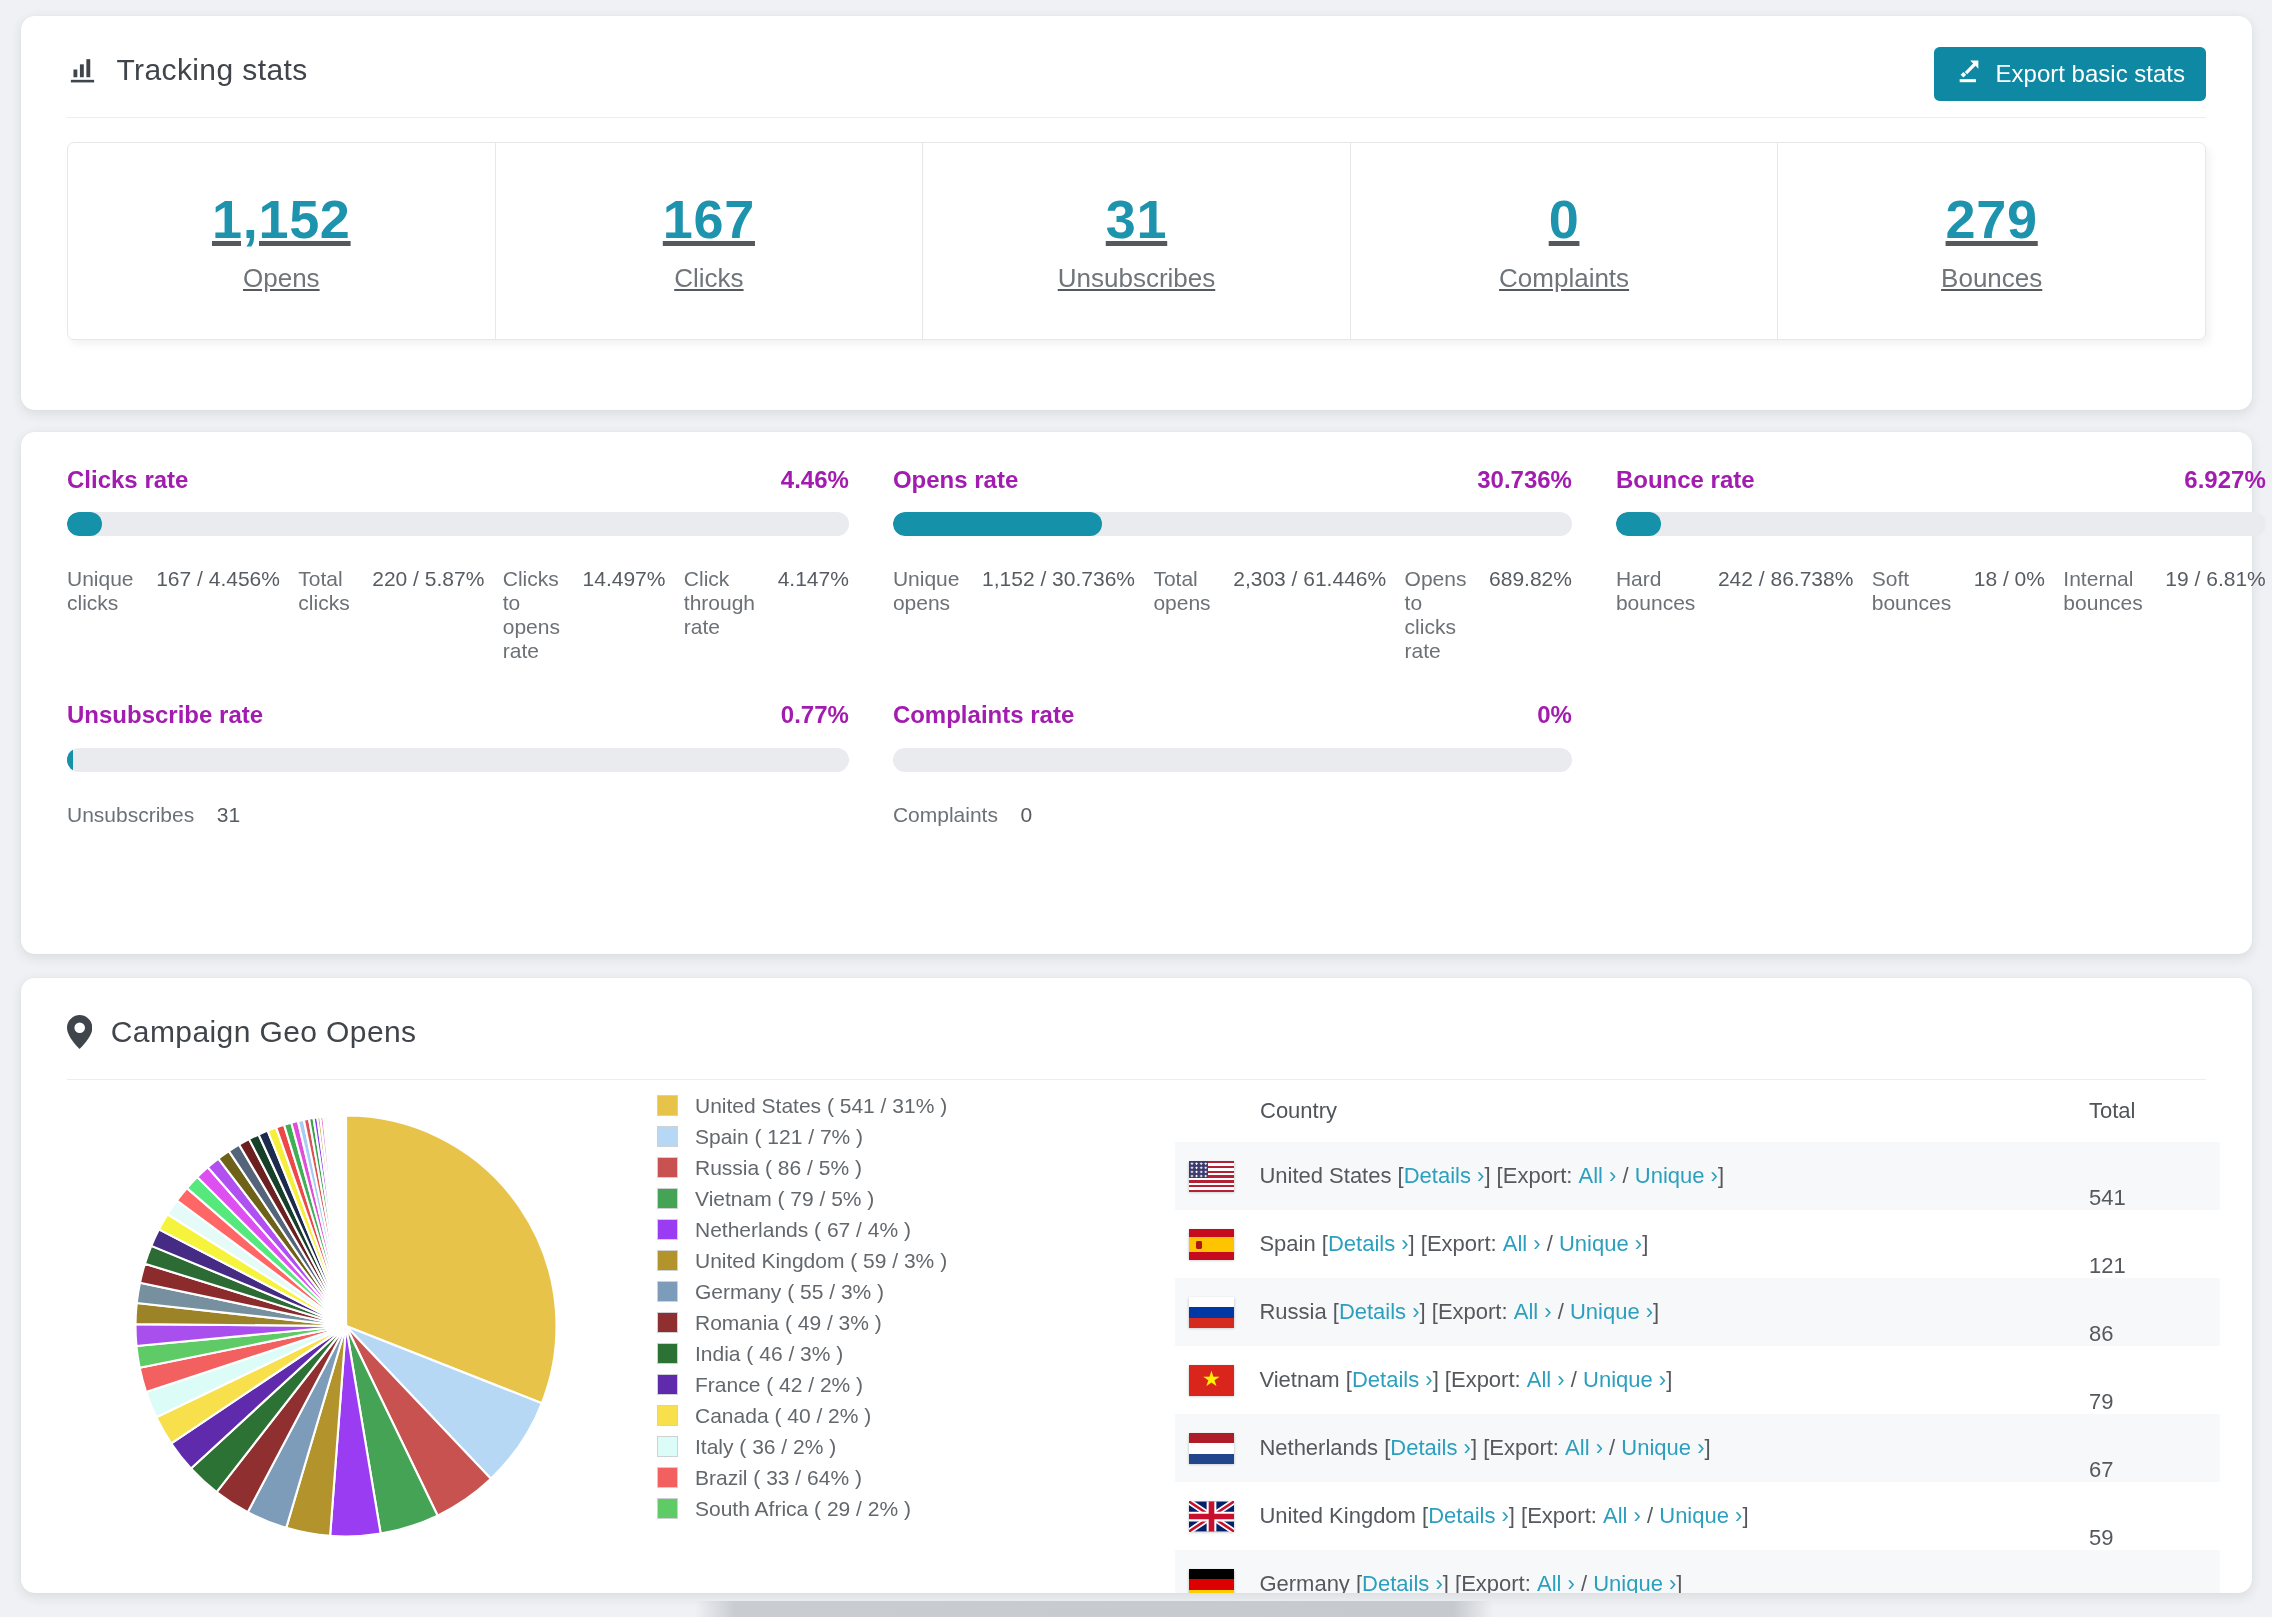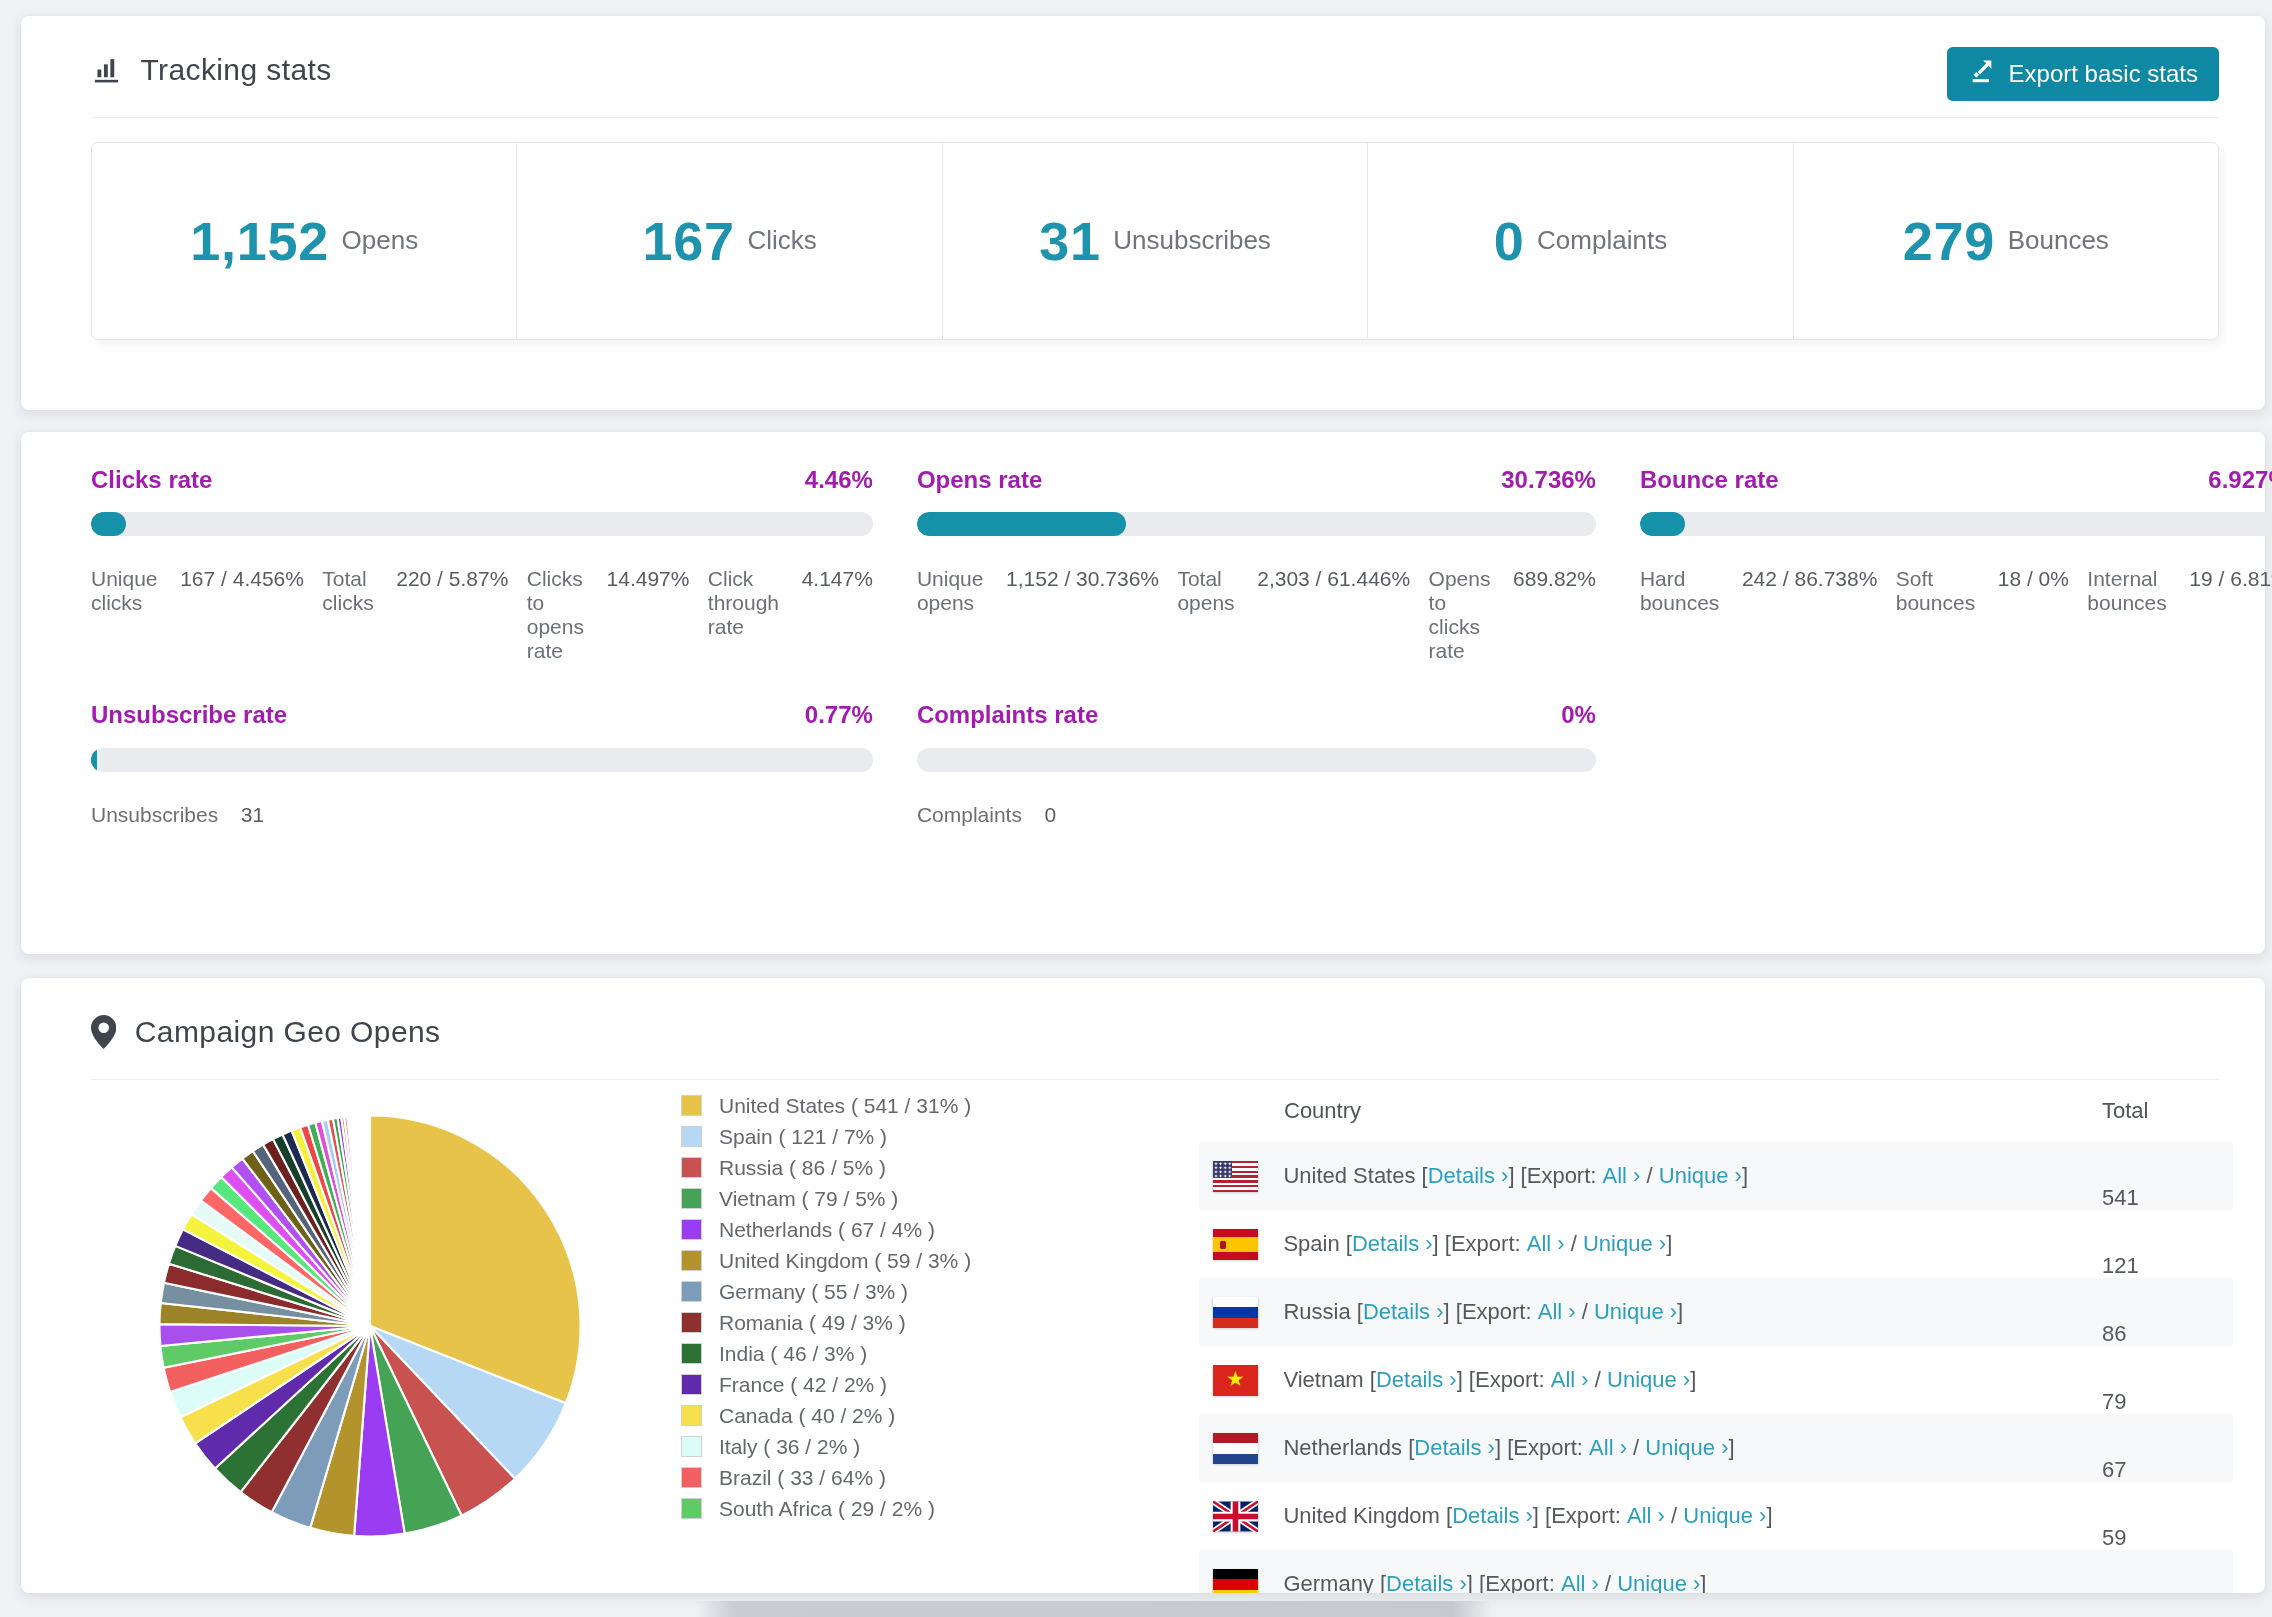--- a/index.html
+++ b/index.html
@@ -5,24 +5,23 @@
   * { box-sizing: border-box; margin: 0; padding: 0; }
   html,body { width: 2273px; height: 1618px; }
   body {
     position: relative;
     overflow: hidden;
     background: #eff1f4;
     font-family: "Liberation Sans", sans-serif;
     color: #54595e;
   }
   .card {
-    position: absolute; left: 21px; right: 8px;
-    background: #ffffff; border-radius: 8px;
+    position: absolute; left: 21px; right: 21px;
+    background: #ffffff; border-radius: 14px;
     box-shadow: 0 3.5px 11.3px rgba(40,50,60,.10), 0 0 0 0.7px rgba(0,0,0,.015);
-    padding-left: 24px;
   }
   #card-tracking { top: 15.5px;  height: 394px; }
   #card-rates    { top: 432px; height: 522px; }
   #card-geo      { top: 978px; height: 615px; overflow: hidden; }
 
   .card-header { display: flex; align-items: center; gap: 18.4px; padding: 37px 46px 30px; }
   .card-title  { font-size: 30px; color: #3f454b; letter-spacing: 0.4px; }
   .hdr-icon svg { display: block; }
   .divider { height: 1.4px; background: #ebedf0; margin: 0 46px; }
 
@@ -34,21 +33,21 @@
     gap: 12.7px; padding: 0 21px; cursor: pointer;
   }
 
   
   .stats-box {
     margin: 24px 46px 0; height: 198px;
     border: 1.4px solid #e5e8eb; border-radius: 7px;
     box-shadow: 3.5px 5px 8.5px rgba(0,0,0,.05);
     display: flex; background: #fff;
   }
-  .stat-cell { flex: 1; display: flex; flex-direction: row; align-items: center; justify-content: center; gap: 12.7px; border-right: 1.4px solid #e5e8eb; }
+  .stat-cell { flex: 1; display: flex; flex-direction: column; align-items: center; justify-content: center; gap: 12.7px; border-right: 1.4px solid #e5e8eb; text-decoration: underline; }
   .stat-cell:last-child { border-right: none; }
   .stat-value { font-size: 54px; font-weight: bold; color: #1e93ad; letter-spacing: 0.7px; }
   .stat-label { font-size: 26px; color: #6f757a; }
 
   
   .rates-grid { display: grid; grid-template-columns: 1fr 1fr 1fr; column-gap: 44px; row-gap: 38px; padding: 34px 46px; }
   .rate-head { display: flex; justify-content: space-between; align-items: baseline; margin-bottom: 18.4px; }
   .rate-title, .rate-value { font-size: 24px; font-weight: bold; color: #a21caf; }
   .bar { height: 24px; background: #e9ebee; border-radius: 12px; position: relative; overflow: hidden; }
   .bar-fill { height: 100%; width: 0; background: #1691aa; border-radius: 12px; }

